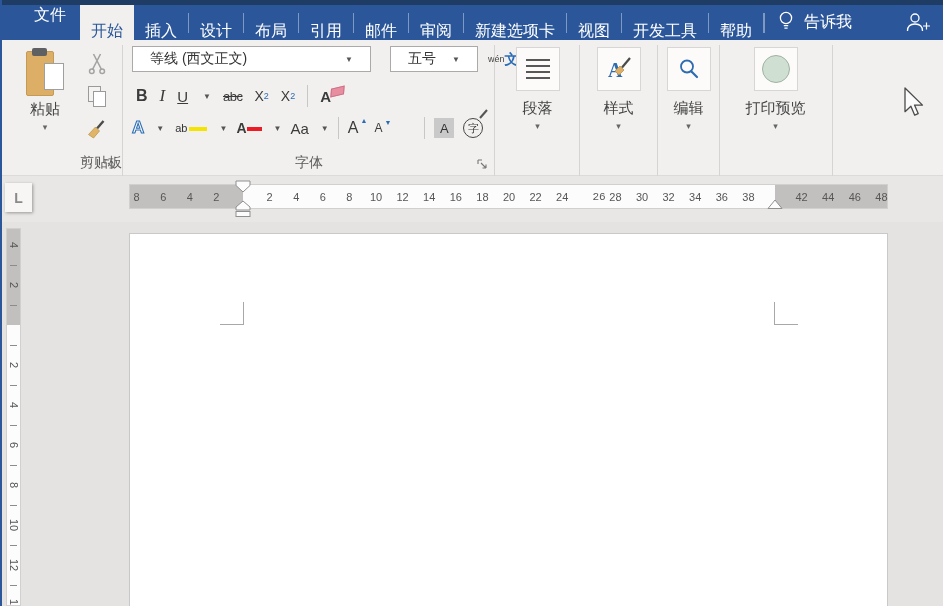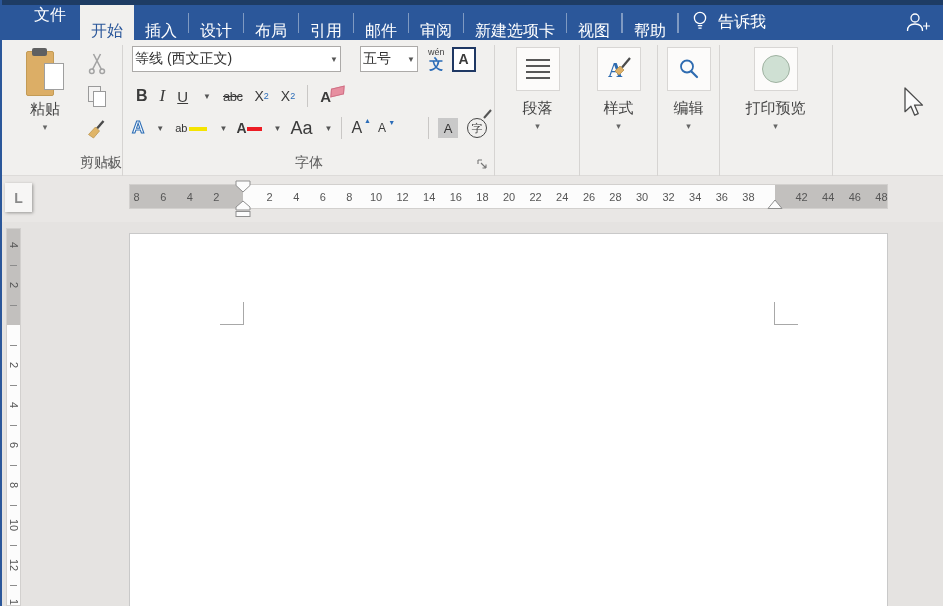--- a/index.html
+++ b/index.html
@@ -35,23 +35,23 @@
   .drop9{font-size:9px;color:#666;line-height:9px;margin-top:4px;}
   .mini{position:absolute;left:78px;width:34px;height:30px;display:flex;align-items:center;justify-content:center;cursor:pointer;}
   .copyicon{position:relative;width:18px;height:20px;}
   .copy-b{position:absolute;left:0;top:0;width:11px;height:14px;background:#f4f3f2;border:1px solid #9a9a9a;}
   .copy-f{position:absolute;left:5px;top:5px;width:11px;height:14px;background:#fff;border:1px solid #9a9a9a;}
 
   
   .fontgrp{position:absolute;left:122px;top:0;width:370px;height:135px;}
   .row1{position:absolute;left:8px;top:6px;display:flex;gap:7px;align-items:center;}
   .combo{background:#fff;border:1px solid #acaaa8;height:24px;display:flex;align-items:center;
-         font-size:14px;color:#333;padding:0 2px;box-sizing:content-box;cursor:pointer;}
+         font-size:14px;color:#333;padding:0 17px;box-sizing:content-box;cursor:pointer;}
   .combo .car{margin-left:auto;font-size:8px;color:#555;padding-left:6px;}
-  .wenicon{display:flex;flex-direction:column;align-items:center;line-height:1;cursor:pointer;margin-left:3px;}
+  .wenicon{display:flex;flex-direction:row;align-items:center;line-height:1;cursor:pointer;margin-left:3px;}
   .wen-top{font-size:9px;color:#444;}
   .wen-bot{font-size:14px;color:#2b6cb8;font-weight:bold;}
   .aboxed{width:20px;height:21px;border:2px solid #1f3864;background:#fff;display:flex;align-items:center;
           justify-content:center;font-size:14px;font-weight:bold;color:#3a3a3a;cursor:pointer;}
   .row2{position:absolute;left:12px;top:41px;height:30px;display:flex;gap:12px;align-items:center;}
   .row3{position:absolute;left:8px;top:73px;height:30px;display:flex;gap:9px;align-items:center;}
   .tbtn{display:flex;align-items:center;color:#3b3b3b;cursor:pointer;}
   .bold{font-weight:bold;font-size:16px;}
   .ital{font-family:"Liberation Serif",serif;font-style:italic;font-size:17px;}
   .und{font-size:15px;text-decoration:underline;}
@@ -60,21 +60,21 @@
   .subsup sub,.subsup sup{color:#2b6cb8;font-size:9px;}
   .divv{width:1px;height:22px;background:#c9c7c5;}
   .clearfmt{position:relative;font-size:15px;font-weight:bold;padding-right:10px;}
   .eraser{position:absolute;right:-3px;top:-1px;width:11px;height:7px;background:#e78fa0;border:1px solid #cf7186;transform:skewX(-18deg) rotate(-14deg);}
   .fxA{font-size:17px;font-weight:bold;color:#fff;-webkit-text-stroke:1.1px #2f6fb6;}
   .stack{display:flex;flex-direction:row;align-items:center;line-height:1;}
   .hl-ab{position:relative;font-size:11px;color:#333;padding:0 2px;}
   .pen{position:absolute;right:-6px;top:-4px;}
   .cbar{width:18px;height:4px;margin-top:2px;}
   .fcA{font-size:14px;font-weight:bold;color:#3b3b3b;}
-  .aa{font-size:18px;}
+  .aa{font-size:15px;}
   .caret{font-size:8px;color:#555;margin-left:3px;}
   .grow{position:relative;font-size:16px;padding-right:7px;}
   .grow .tri{position:absolute;right:-2px;top:-2px;font-size:7px;color:#2b6cb8;}
   .shrink{position:relative;font-size:12px;padding-right:7px;}
   .shade{width:20px;height:20px;background:#c9c9c9;display:flex;align-items:center;justify-content:center;font-size:13px;color:#333;}
   .enclose{width:18px;height:18px;border:1px solid #454545;border-radius:50%;display:flex;align-items:center;justify-content:center;font-size:11px;color:#3b3b3b;}
   .ml28{margin-left:26px;}
 
   
   .cgrp{position:absolute;top:0;height:135px;text-align:center;cursor:pointer;}
@@ -128,20 +128,21 @@
         <span class="tab">引用</span>
         <span class="tabsep"></span>
         <span class="tab">邮件</span>
         <span class="tabsep"></span>
         <span class="tab">审阅</span>
         <span class="tabsep"></span>
         <span class="tab">新建选项卡</span>
         <span class="tabsep"></span>
         <span class="tab">视图</span>
         <span class="tabsep"></span>
+        <span class="tab">开发工具</span>
         <span class="tabsep"></span>
         <span class="tab">帮助</span>
         <span class="tabsep"></span>
       </div>
     <div class="tabsep"></div>
     <div class="tellme">
       <span>
         <svg width="18" height="21" viewBox="0 0 18 21">
           <circle cx="9" cy="8" r="5.6" fill="none" stroke="#fff" stroke-width="1.3"></circle>
           <path d="M6.8 15.6 h4.4 M7.4 18.2 h3.2" stroke="#fff" stroke-width="1.3" fill="none"></path>
@@ -351,21 +352,21 @@
         <span class="hmark" style="left: 192.8px;">6</span>
         <span class="hmark" style="left: 219.4px;">8</span>
         <span class="hmark" style="left: 246px;">10</span>
         <span class="hmark" style="left: 272.6px;">12</span>
         <span class="hmark" style="left: 299.2px;">14</span>
         <span class="hmark" style="left: 325.8px;">16</span>
         <span class="hmark" style="left: 352.4px;">18</span>
         <span class="hmark" style="left: 379px;">20</span>
         <span class="hmark" style="left: 405.6px;">22</span>
         <span class="hmark" style="left: 432.2px;">24</span>
-        <span class="hmark" style="left: 459px;">26</span>
+        <span class="hmark" style="left: 469px; font-family: Liberation Mono, monospace;">26</span>
         <span class="hmark" style="left: 485.4px;">28</span>
         <span class="hmark" style="left: 512px;">30</span>
         <span class="hmark" style="left: 538.6px;">32</span>
         <span class="hmark" style="left: 565.2px;">34</span>
         <span class="hmark" style="left: 591.8px;">36</span>
         <span class="hmark" style="left: 618.4px;">38</span>
         <span class="hmark" style="left: 671.6px;">42</span>
         <span class="hmark" style="left: 698.2px;">44</span>
         <span class="hmark" style="left: 724.8px;">46</span>
         <span class="hmark" style="left: 751.4px;">48</span>

